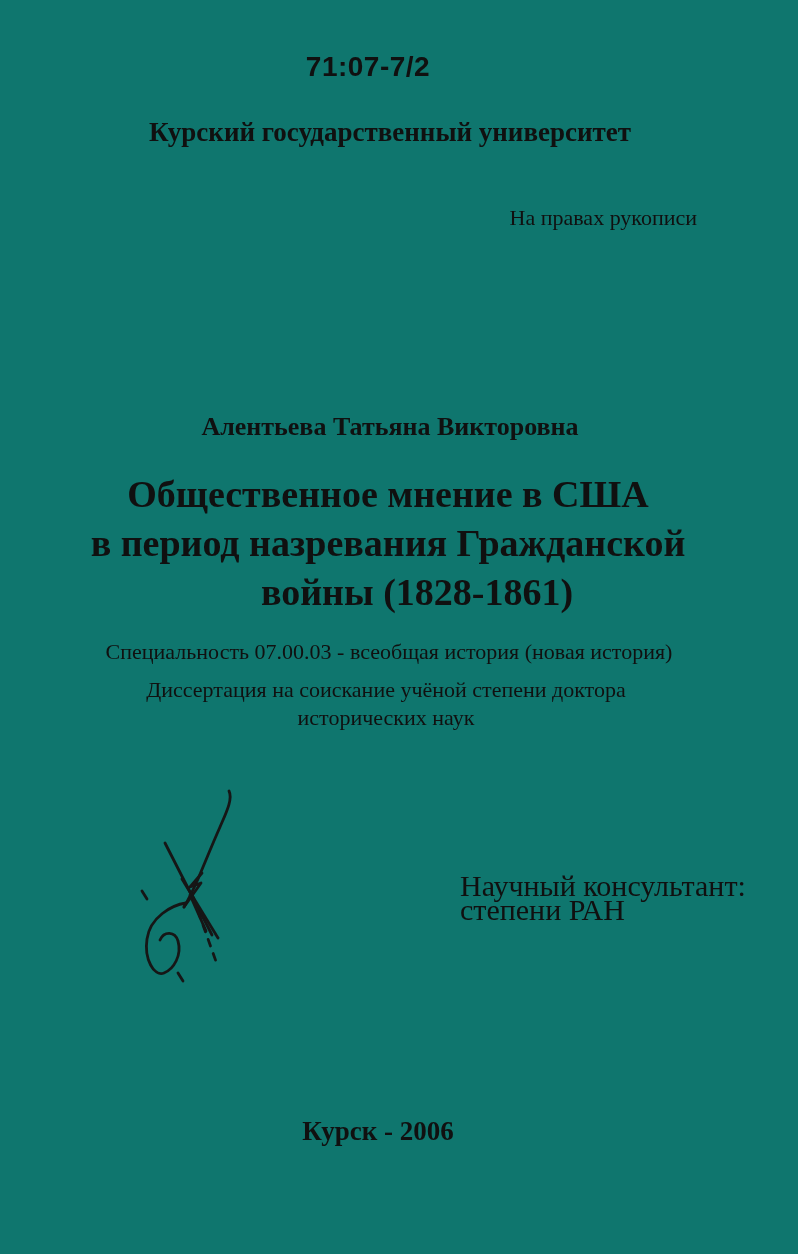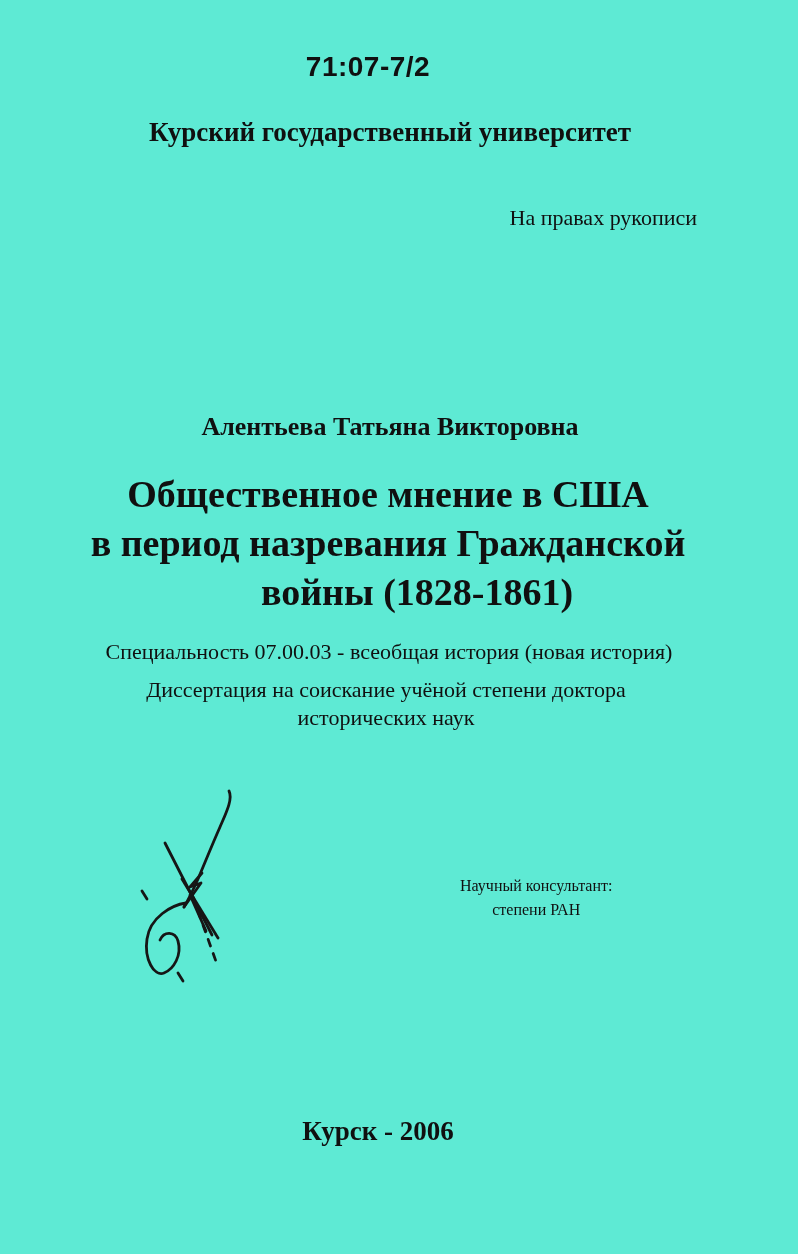--- a/index.html
+++ b/index.html
@@ -4,21 +4,21 @@
 <style>
   html, body {
     margin: 0;
     padding: 0;
     background: #ffffff;
   }
   .page {
     position: relative;
     width: 798px;
     height: 1254px;
-    background: #5eead4;
+    background: #0f766e;
     overflow: hidden;
     font-family: "Liberation Serif", "DejaVu Serif", serif;
     color: #101010;
   }
   .abs {
     position: absolute;
     left: 0;
     width: 798px;
     text-align: center;
     white-space: nowrap;
@@ -72,23 +72,23 @@
     top: 676px;
     font-size: 22px;
     line-height: 28px;
     transform: translateX(-13px);
     white-space: normal;
   }
   .consultant {
     position: absolute;
     left: 460px;
     top: 874px;
-    font-size: 16px;
+    font-size: 30px;
     line-height: 23.5px;
-    text-align: center;
+    text-align: left;
     white-space: nowrap;
   }
   .signature {
     position: absolute;
     left: 138px;
     top: 785px;
     width: 100px;
     height: 200px;
   }
   .signature svg { display: block; width: 100%; height: 100%; }

